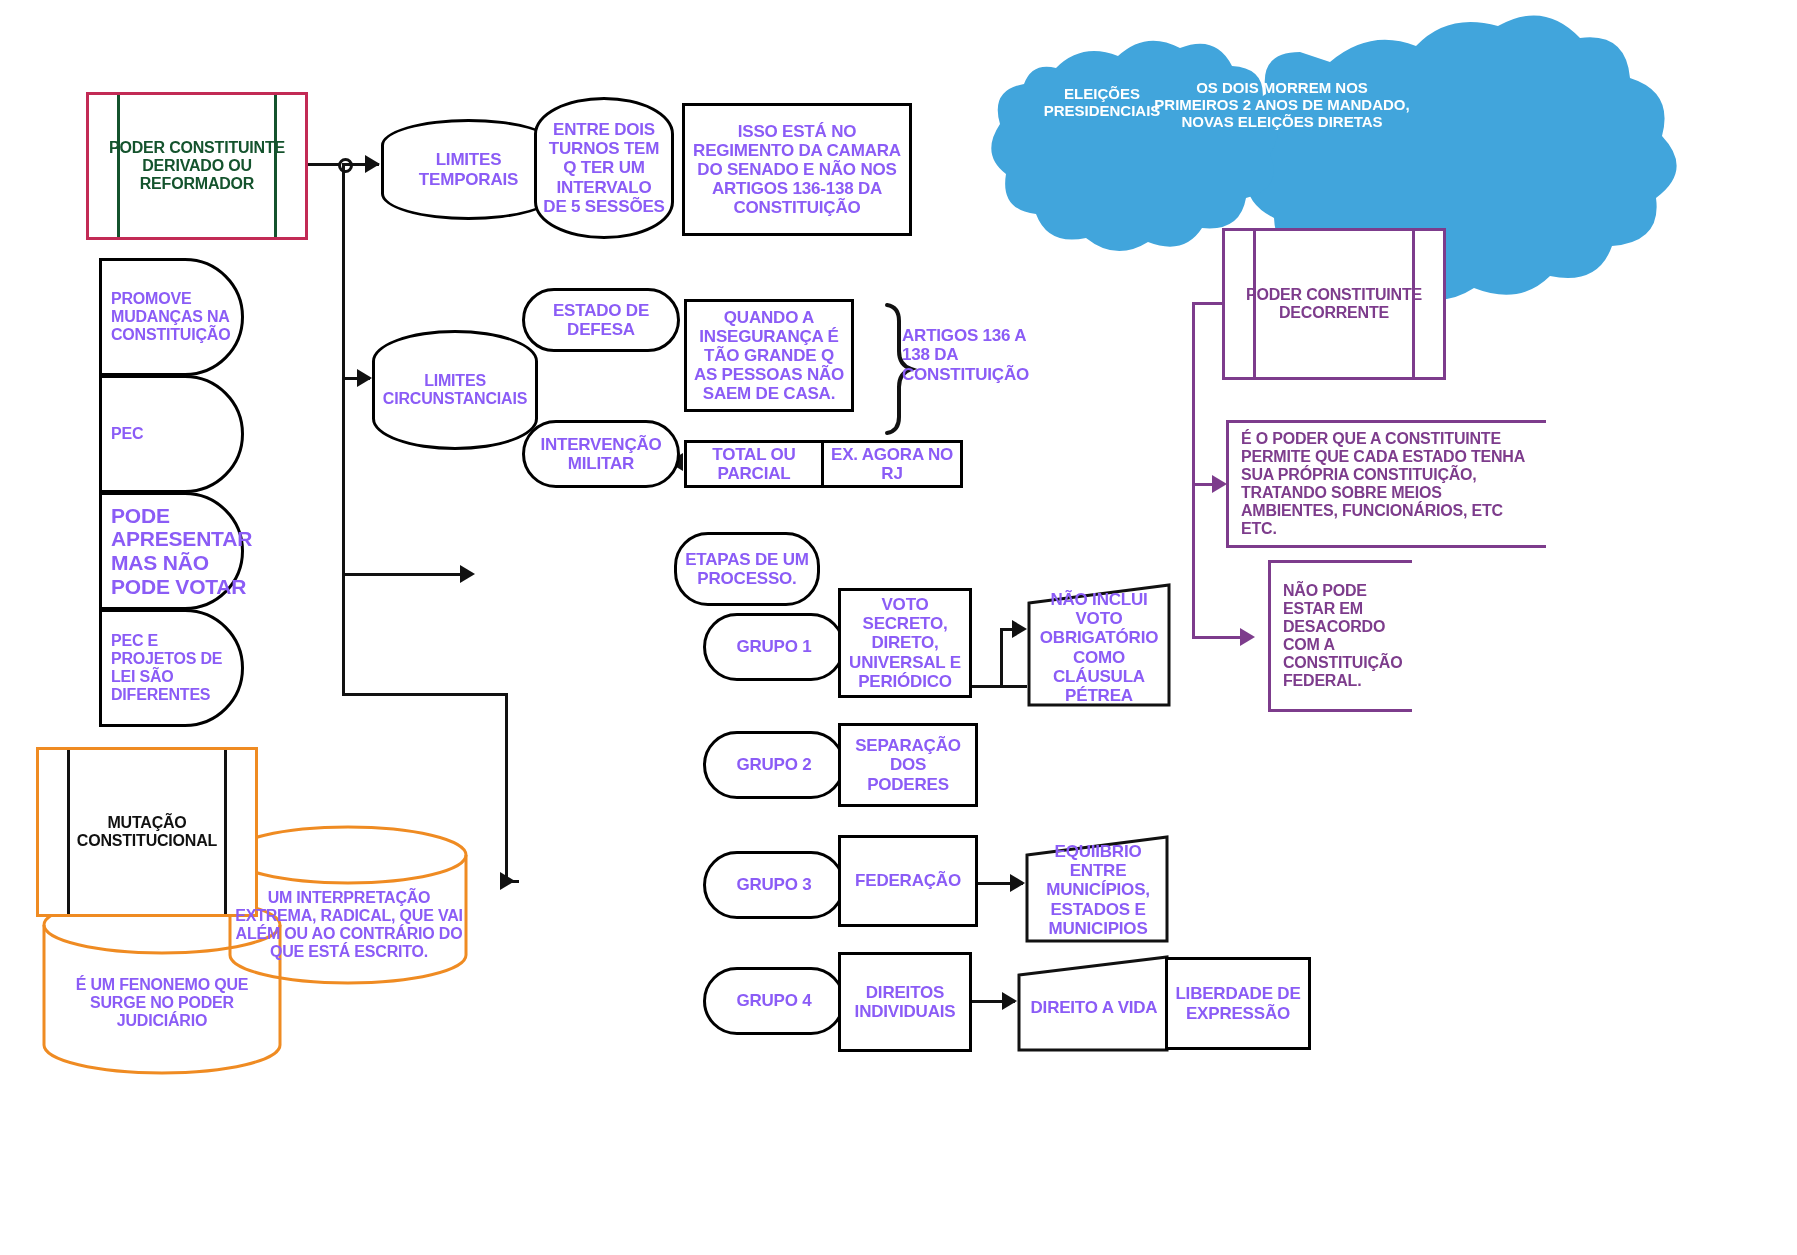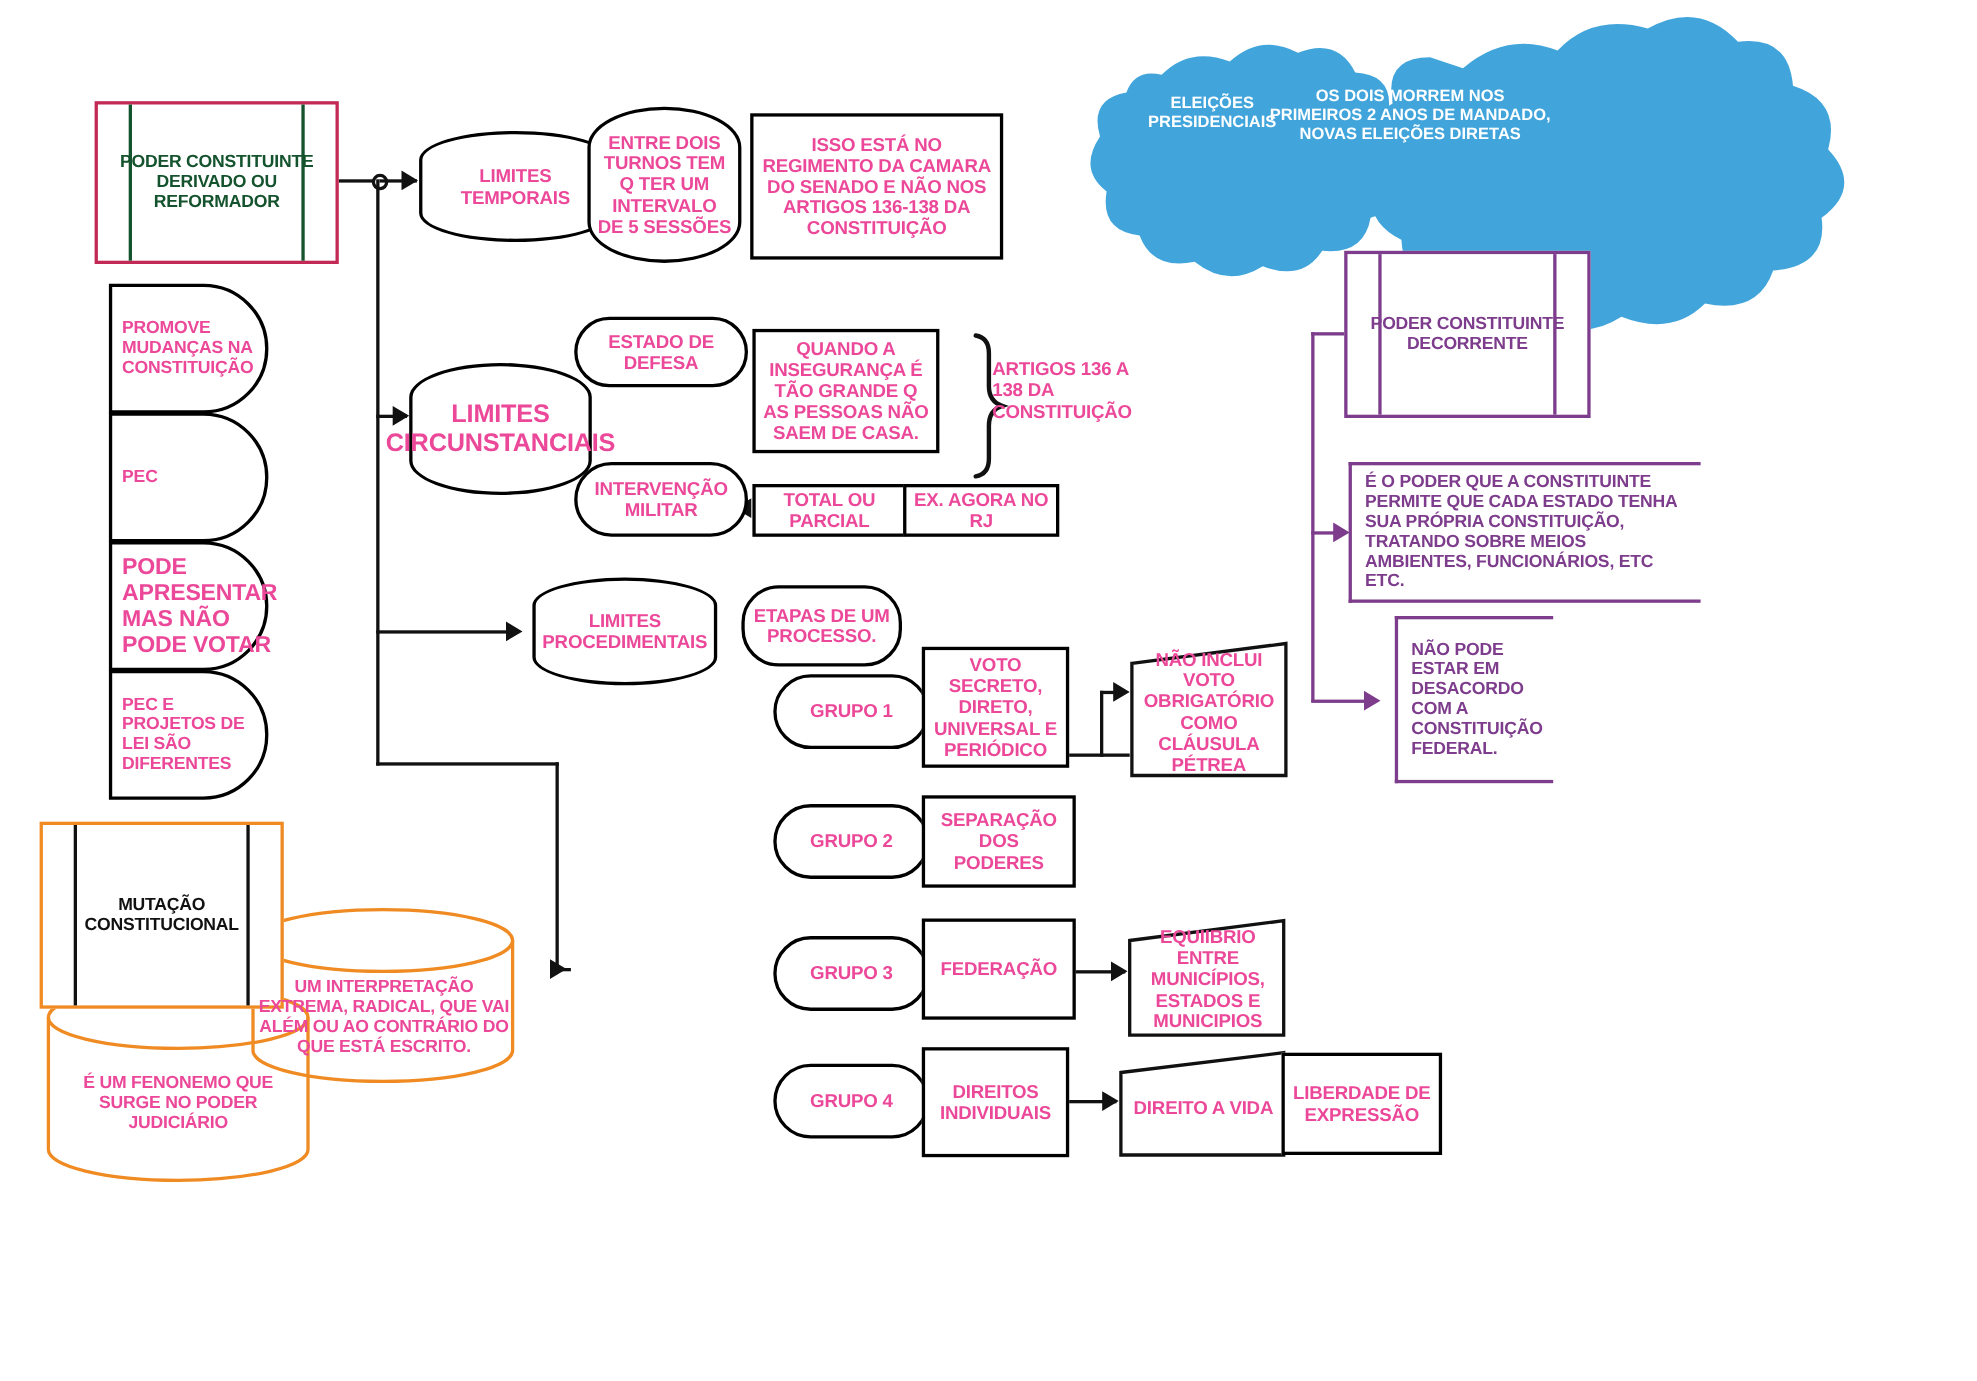--- a/index.html
+++ b/index.html
@@ -24,21 +24,21 @@
         width:0;border-left:3px solid;}
   .docbox::before{left:28px;}
   .docbox::after{right:28px;}
 
   .bracket    { border:3px solid; border-right:0 none; background:transparent;}
 
   
   .c-crimson  { border-color:#c22a55; color:#14532d; }
   .c-purple   { border-color:#7d3c8c; color:#7d3c8c; }
   .c-orange   { border-color:#ef8b22; color:#111; }
-  .c-black    { color:#ec4899; }
+  .c-black    { color:#8b5cf6; }
 
   
   .ln{position:absolute;background:#111;}
   .ln.h{height:3px;}
   .ln.v{width:3px;}
   .ln.p{background:#7d3c8c;}
   .arw{position:absolute;width:0;height:0;}
   .arw.r{border-top:9px solid transparent;border-bottom:9px solid transparent;
          border-left:15px solid #111;}
   .arw.l{border-top:9px solid transparent;border-bottom:9px solid transparent;
@@ -150,21 +150,21 @@
   <div class="node cyl c-black" style="left:381px;top:119px;width:175px;height:101px;font-size:17px;">
     <span>LIMITES TEMPORAIS</span>
   </div>
   <div class="node cyl c-black" style="left:534px;top:97px;width:140px;height:142px;font-size:17px;">
     <span>ENTRE DOIS TURNOS TEM Q TER UM INTERVALO DE 5 SESSÕES</span>
   </div>
   <div class="node rect c-black" style="left:682px;top:103px;width:230px;height:133px;font-size:17px;">
     <span>ISSO ESTÁ NO REGIMENTO DA CAMARA DO SENADO E NÃO NOS ARTIGOS 136-138 DA CONSTITUIÇÃO</span>
   </div>
 
-  <div class="node cyl c-black" style="left:372px;top:330px;width:166px;height:120px;font-size:23px;">
+  <div class="node cyl c-black" style="left:372px;top:330px;width:166px;height:120px;font-size:16px;">
     <span>LIMITES CIRCUNSTANCIAIS</span>
   </div>
   <div class="node rrect c-black" style="left:522px;top:288px;width:158px;height:64px;font-size:17px;">
     <span>ESTADO DE DEFESA</span>
   </div>
   <div class="node rrect c-black" style="left:522px;top:420px;width:158px;height:68px;font-size:17px;">
     <span>INTERVENÇÃO MILITAR</span>
   </div>
   <div class="node rect c-black" style="left:684px;top:299px;width:170px;height:113px;font-size:17px;">
     <span>QUANDO A INSEGURANÇA É TÃO GRANDE Q AS PESSOAS NÃO SAEM DE CASA.</span>
@@ -172,23 +172,20 @@
   <div class="node c-black" style="left:896px;top:300px;width:130px;height:110px;font-size:17px;justify-content:flex-start;">
     <span style="text-align:left;">ARTIGOS 136 A 138 DA CONSTITUIÇÃO</span>
   </div>
   <div class="node rect c-black" style="left:684px;top:440px;width:140px;height:48px;font-size:17px;">
     <span>TOTAL OU PARCIAL</span>
   </div>
   <div class="node rect c-black" style="left:821px;top:440px;width:142px;height:48px;font-size:17px;">
     <span>EX. AGORA NO RJ</span>
   </div>
 
-  <div class="node cyl c-black" style="left:484px;top:525px;width:168px;height:98px;font-size:17px;">
-    <span>LIMITES PROCEDIMENTAIS</span>
-  </div>
   <div class="node rrect c-black" style="left:674px;top:532px;width:146px;height:74px;font-size:17px;">
     <span>ETAPAS DE UM PROCESSO.</span>
   </div>
 
 
   <div class="node rrect c-black" style="left:703px;top:613px;width:142px;height:68px;font-size:17px;">
     <span>GRUPO 1</span>
   </div>
   <div class="node rect c-black" style="left:838px;top:588px;width:134px;height:110px;font-size:17px;">
     <span>VOTO SECRETO, DIRETO, UNIVERSAL E PERIÓDICO</span>

